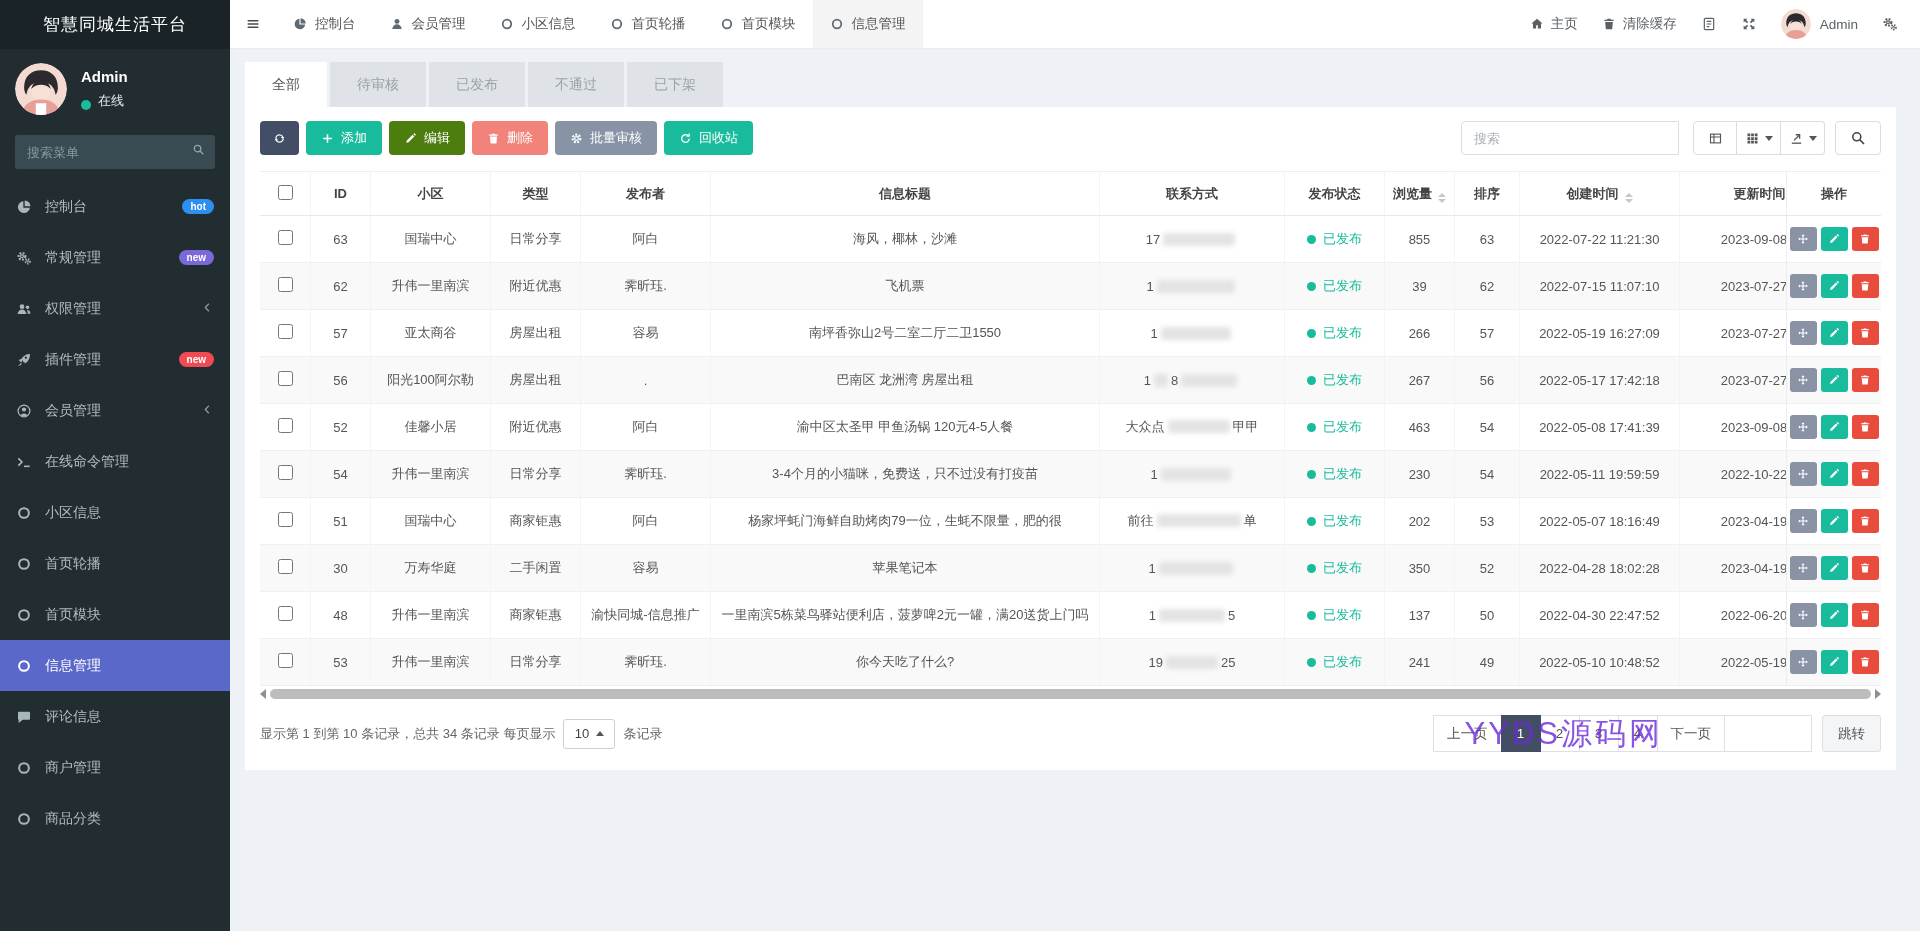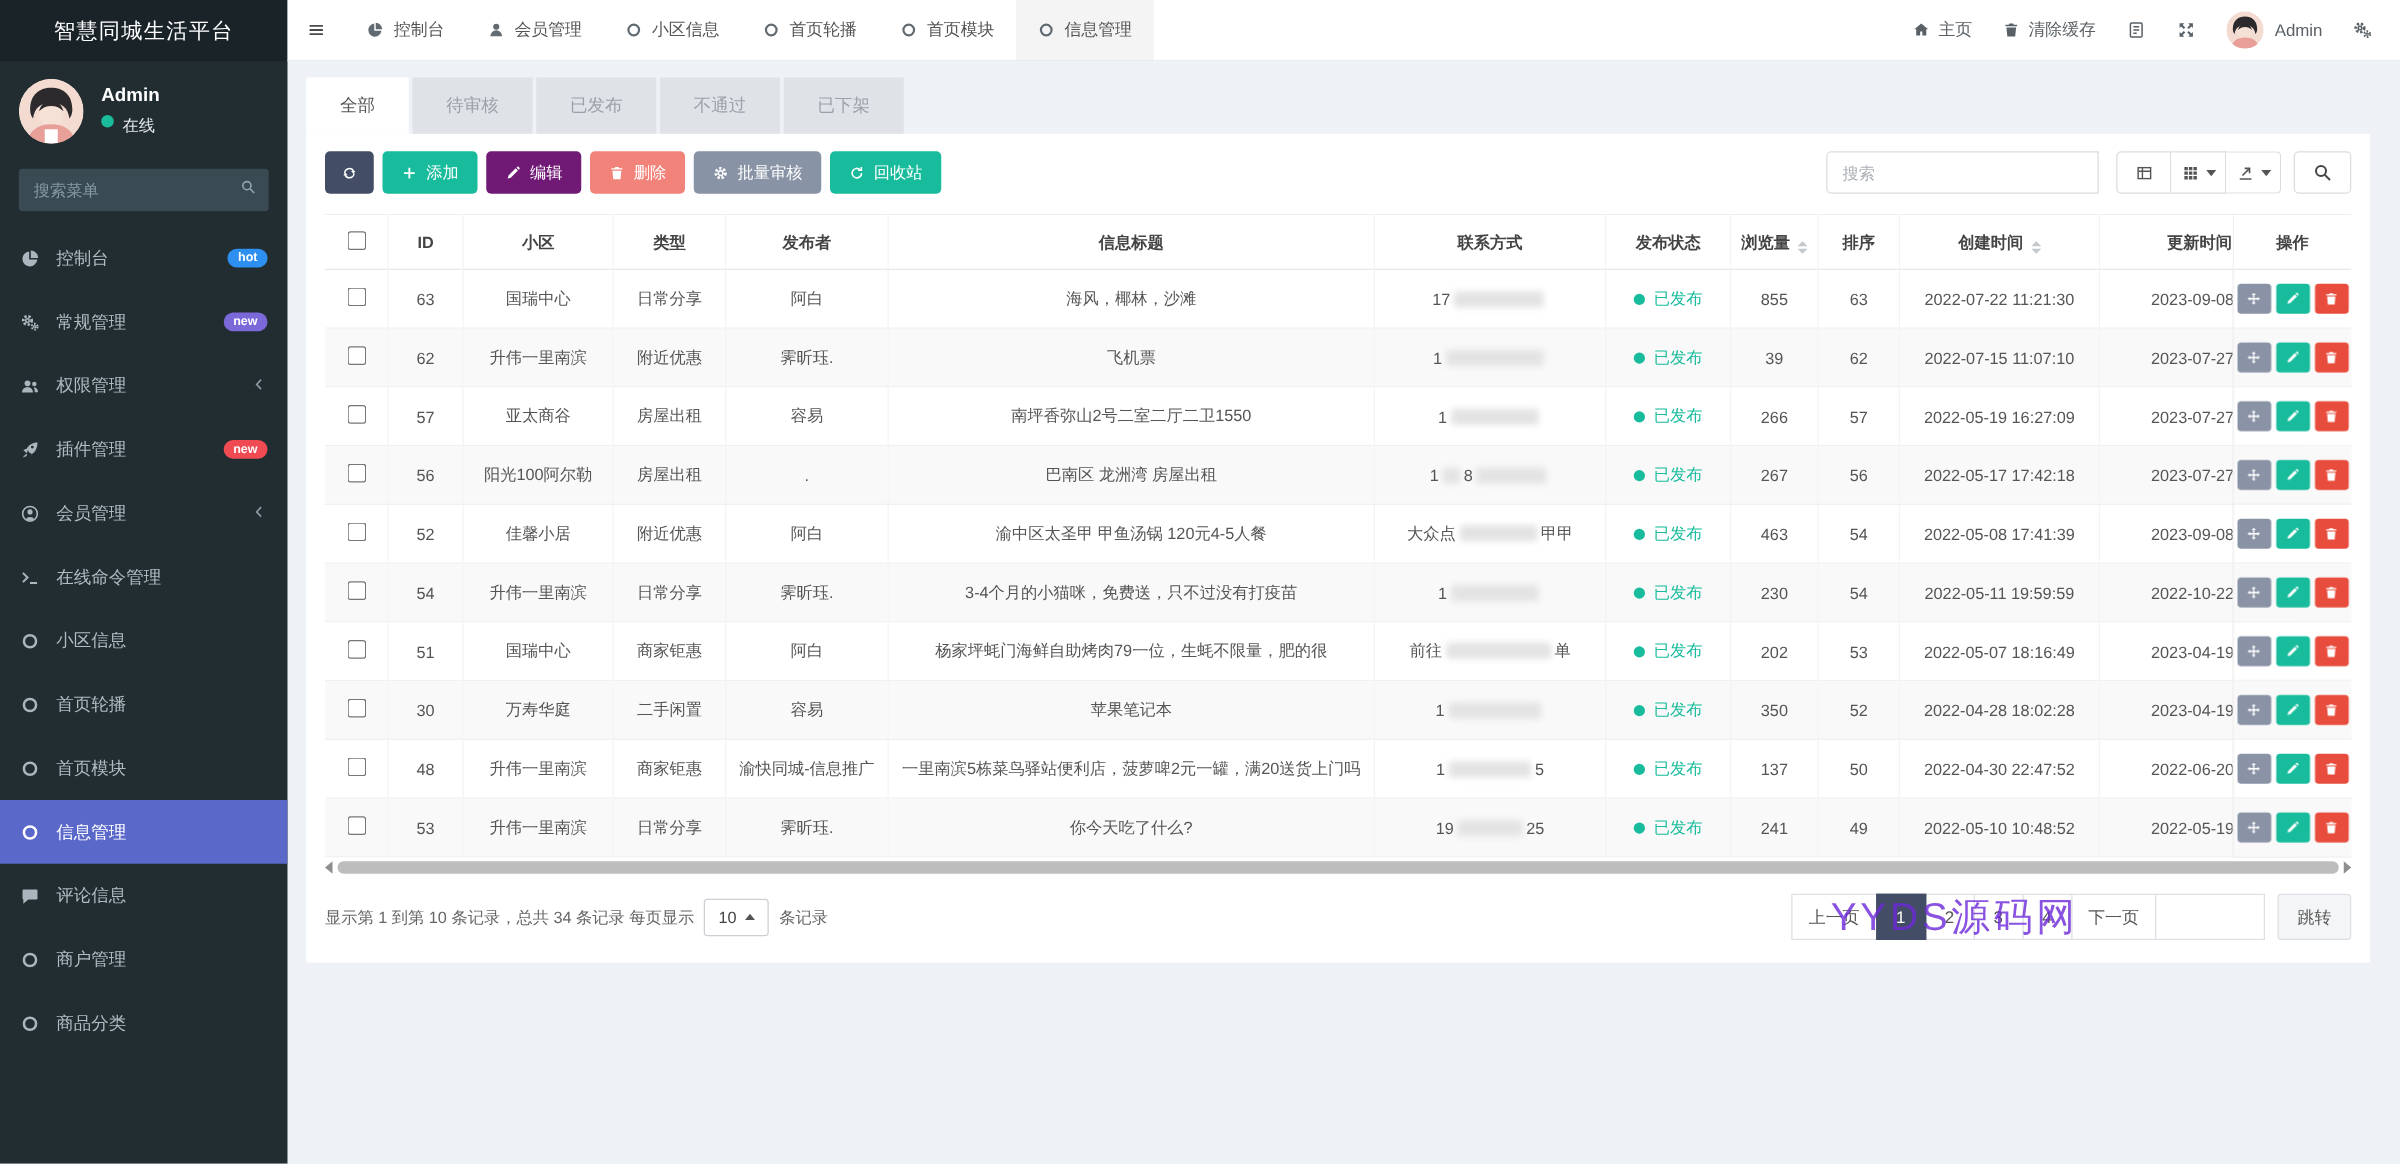--- a/index.html
+++ b/index.html
@@ -7,21 +7,21 @@
   body { display:flex; background:#eef1f5; }
 
   
   .sidebar { width:230px; min-width:230px; height:931px; background:#222d32; display:flex; flex-direction:column; }
   .brand { height:49px; background:#1a2428; color:#fff; font-size:17px; display:flex; align-items:center; justify-content:center; letter-spacing:1px; }
   .user-panel { display:flex; align-items:center; padding:14px 15px 10px; }
   .avatar-lg { width:52px; height:52px; border-radius:50%; overflow:hidden; flex:none; }
   .avatar-lg svg, .avatar-sm svg { width:100%; height:100%; display:block; }
   .user-meta { margin-left:14px; }
   .user-name { color:#fff; font-weight:bold; font-size:15px; margin-bottom:7px; }
-  .user-status { color:#e4e9ec; font-size:13px; display:flex; align-items:flex-start; gap:7px; }
+  .user-status { color:#e4e9ec; font-size:13px; display:flex; align-items:flex-end; gap:7px; }
   .status-dot { width:10px; height:10px; border-radius:50%; background:#1abc9c; display:inline-block; }
   .side-search { margin:10px 15px 12px; position:relative; }
   .side-search input { width:100%; height:34px; background:#3a4a52; border:none; border-radius:3px; color:#cfd8dc; font-size:13px; padding:0 34px 0 12px; outline:none; }
   .side-search input::placeholder { color:#8499a3; }
   .side-search .ic { position:absolute; right:10px; top:8px; color:#92a6b0; }
   #side-menu { flex:1; overflow:hidden; }
   .side-item { display:flex; align-items:center; height:51px; padding:0 16px; color:#b0bcc2; font-size:14px; cursor:pointer; text-decoration:none; }
   .side-item .ic { color:#aab6bd; margin-right:13px; }
   .side-item.active { background:var(--menu-active); color:#fff; }
   .side-item.active .ic { color:#fff; }
@@ -56,21 +56,21 @@
   .panel { background:#fff; padding:14px 15px 18px; }
 
   
   .toolbar { display:flex; align-items:center; margin-bottom:16px; }
   .tb-left { display:flex; gap:7px; }
   .btn { height:34px; display:inline-flex; align-items:center; gap:7px; padding:0 15px; border:none; border-radius:4px; color:#fff; font-size:13px; cursor:pointer; font-family:inherit; }
   .btn .ic { width:13px; height:13px; }
   .btn.icon-only { padding:0 13px; }
   .btn.dark { background:var(--dark-btn); }
   .btn.green { background:var(--accent); }
-  .btn.green-light { background:#701a75; }
+  .btn.green-light { background:#4d7c0f; }
   .btn.red-light { background:#f2837b; }
   .btn.gray { background:#8893a6; }
   .tb-right { margin-left:auto; display:flex; align-items:flex-start; }
   .tb-search { width:218px; height:34px; border:1px solid #d9dde1; border-radius:4px 0 0 4px; padding:0 12px; font-size:13px; color:#555; outline:none; font-family:inherit; }
   .tb-search::placeholder { color:#aab0b6; }
   .vbtn-group { display:flex; margin-left:14px; }
   .vbtn { height:34px; min-width:44px; background:#fff; border:1px solid #d9dde1; display:inline-flex; align-items:center; justify-content:center; gap:5px; color:#555; cursor:pointer; }
   .vbtn + .vbtn { border-left:none; }
   .vbtn:first-child { border-radius:4px 0 0 4px; }
   .vbtn:last-child { border-radius:0 4px 4px 0; }

